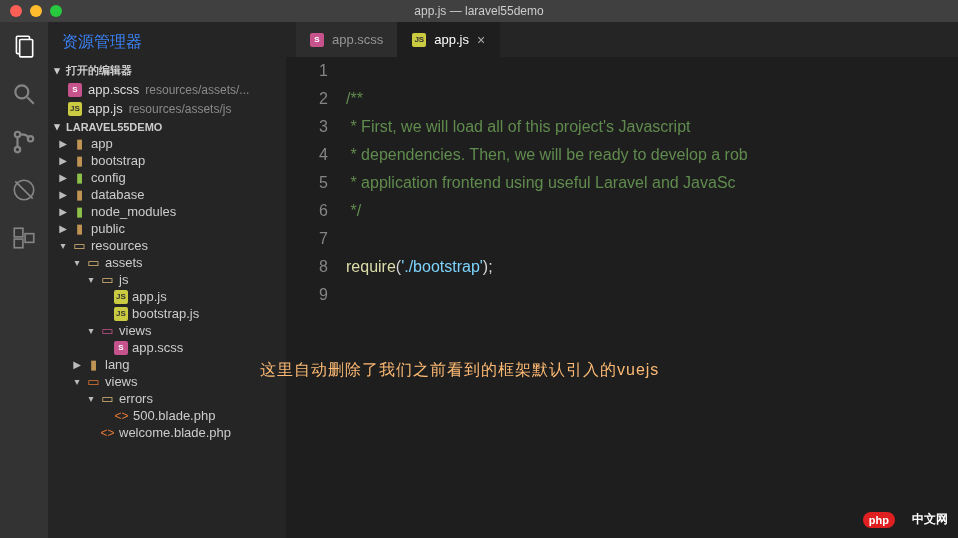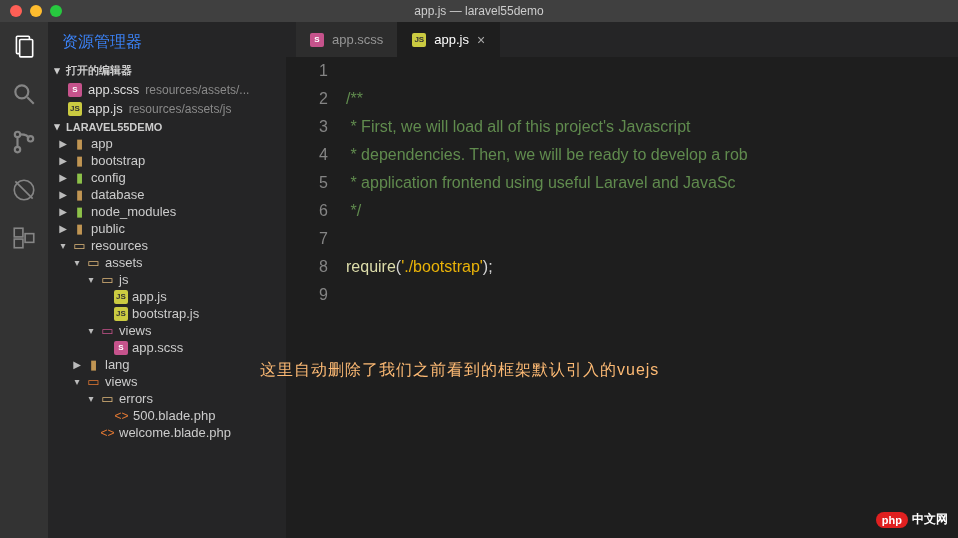--- a/index.html
+++ b/index.html
@@ -46,26 +46,26 @@
 .tabs { display: flex; background: #252526; height: 35px; padding-left: 10px; }
 .tab { display: flex; align-items: center; gap: 8px; padding: 0 14px; color: #969696; font-size: 13px; background: #2d2d2d; border-right: 1px solid #1e1e1e; cursor: pointer; }
 .tab.active { background: #1e1e1e; color: #fff; }
 .tab .close { color: #aaa; font-size: 14px; }
 
 .code { display: flex; flex: 1; font-family: Menlo, Consolas, monospace; font-size: 16px; line-height: 28px; position: relative; overflow: hidden;}
 .gutter { width: 60px; text-align: right; color: #858585; padding-right: 18px; user-select: none; }
 .lines { flex: 1; color: #d4d4d4; white-space: pre; }
 .c-g { color: #608b4e; }
 .c-y { color: #dcdcaa; }
-.c-o { color: #eab308; }
+.c-o { color: #7dd3fc; }
 .c-w { color: #d4d4d4; }
 
 .annotation { position: absolute; left: 260px; top: 360px; color: #fdba74; font-size: 16px; letter-spacing: 1px; }
 
-.watermark { position: absolute; right: 10px; bottom: 10px; display: flex; align-items: center; gap: 4px; }
+.watermark { position: absolute; right: 10px; bottom: 10px; display: flex; align-items: center; gap: 17px; }
 .wm-badge { background: #e02020; color: #fff; font-weight: bold; font-size: 11px; padding: 2px 6px; border-radius: 8px; }
 .wm-text { color: #fff; font-size: 12px; font-weight: bold; }
 </style>
 </head>
 <body>
 
 <div class="titlebar">
   <div class="traffic-lights">
     <div class="dot red"></div>
     <div class="dot yellow"></div>

